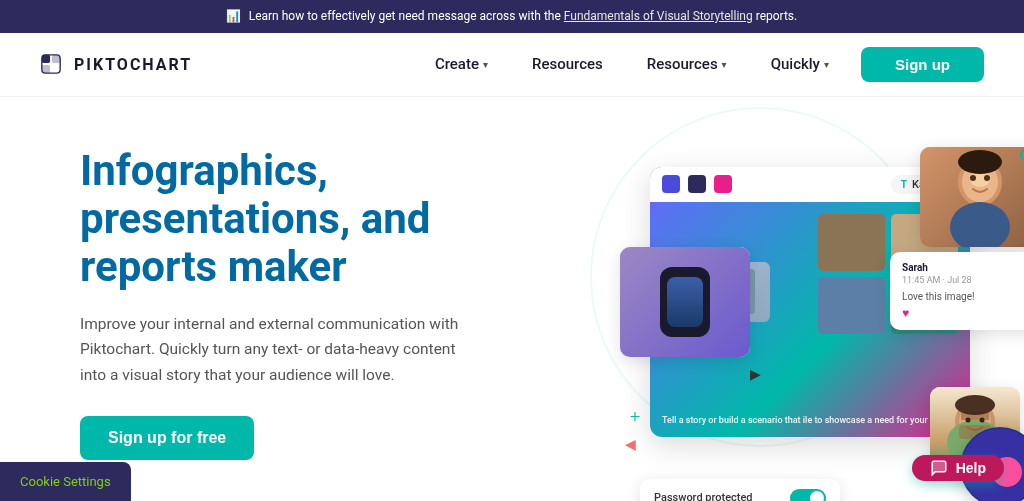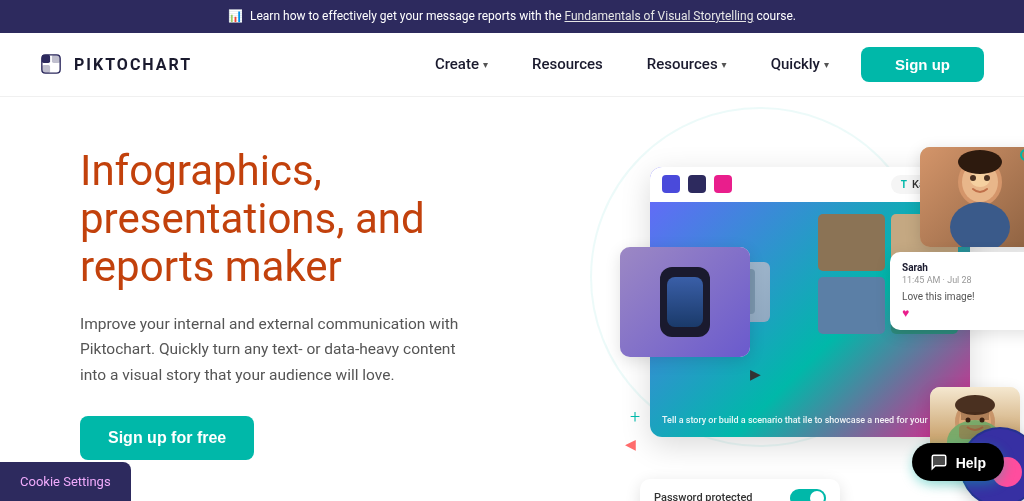--- a/index.html
+++ b/index.html
@@ -98,22 +98,22 @@
       height: calc(501px - 34px - 60px);
       position: relative;
       overflow: hidden;
     }
     .hero-text {
       flex: 0 0 480px;
       padding-top: 10px;
     }
     .hero-title {
       font-size: 42px;
-      font-weight: 400;
-      color: #c2410c;
+      font-weight: 700;
+      color: #0369a1;
       line-height: 1.15;
       margin-bottom: 20px;
     }
     .hero-subtitle {
       font-size: 15.5px;
       color: #555;
       line-height: 1.65;
       margin-bottom: 28px;
       max-width: 380px;
     }
@@ -386,42 +386,42 @@
       background: #2d4a8a;
       border-radius: 8px;
     }
 
     
     .cookie-bar {
       position: fixed;
       bottom: 0;
       left: 0;
       background: #2d2a5e;
-      color: #f0abfc;
+      color: #84cc16;
       padding: 12px 20px;
       font-size: 13px;
       border-radius: 0 8px 0 0;
       z-index: 100;
       cursor: pointer;
     }
 
     
     .help-btn {
       position: fixed;
       bottom: 20px;
       right: 20px;
-      background: #000000;
+      background: #be185d;
       color: #fff;
       border: none;
       border-radius: 24px;
-      padding: 10px 18px;
+      padding: 4px 18px;
       font-size: 14px;
       font-weight: 600;
       display: flex;
-      align-items: flex-end;
+      align-items: center;
       gap: 8px;
       cursor: pointer;
       box-shadow: 0 4px 12px rgba(0,184,169,0.4);
     }
     .help-chat-icon {
       width: 18px; height: 18px;
     }
 
     
     .laptop-img {
@@ -439,23 +439,23 @@
       position: absolute;
       font-size: 20px;
       color: #333;
     }
   </style>
 </head>
 <body>
 
 <div class="top-banner">
   <span class="banner-emoji">📊</span>
-  <span>Learn how to effectively get your message reports with the </span>
+  <span>Learn how to effectively get need message across with the </span>
   <a href="#">Fundamentals of Visual Storytelling</a>
-  <span> course.</span>
+  <span> reports.</span>
 </div>
 
 <nav>
   <div class="logo">
     <svg class="logo-icon" viewBox="0 0 24 24" fill="none">
       <rect x="2" y="2" width="9" height="9" rx="2" fill="#2d2a5e"></rect>
       <rect x="13" y="2" width="9" height="9" rx="2" fill="#2d2a5e" opacity="0.3"></rect>
       <rect x="2" y="13" width="9" height="9" rx="2" fill="#2d2a5e" opacity="0.3"></rect>
       <path d="M6 2 L18 2 Q22 2 22 6 L22 18 Q22 22 18 22 L6 22 Q2 22 2 18 L2 6 Q2 2 6 2Z" stroke="#2d2a5e" stroke-width="1.5" fill="none"></path>
     </svg>

